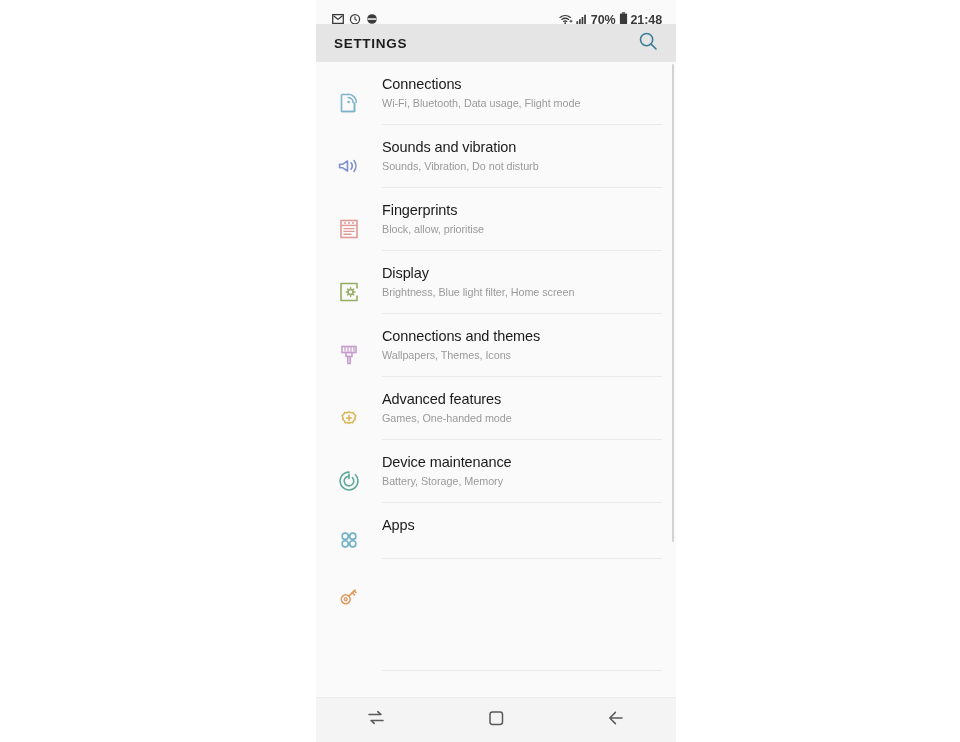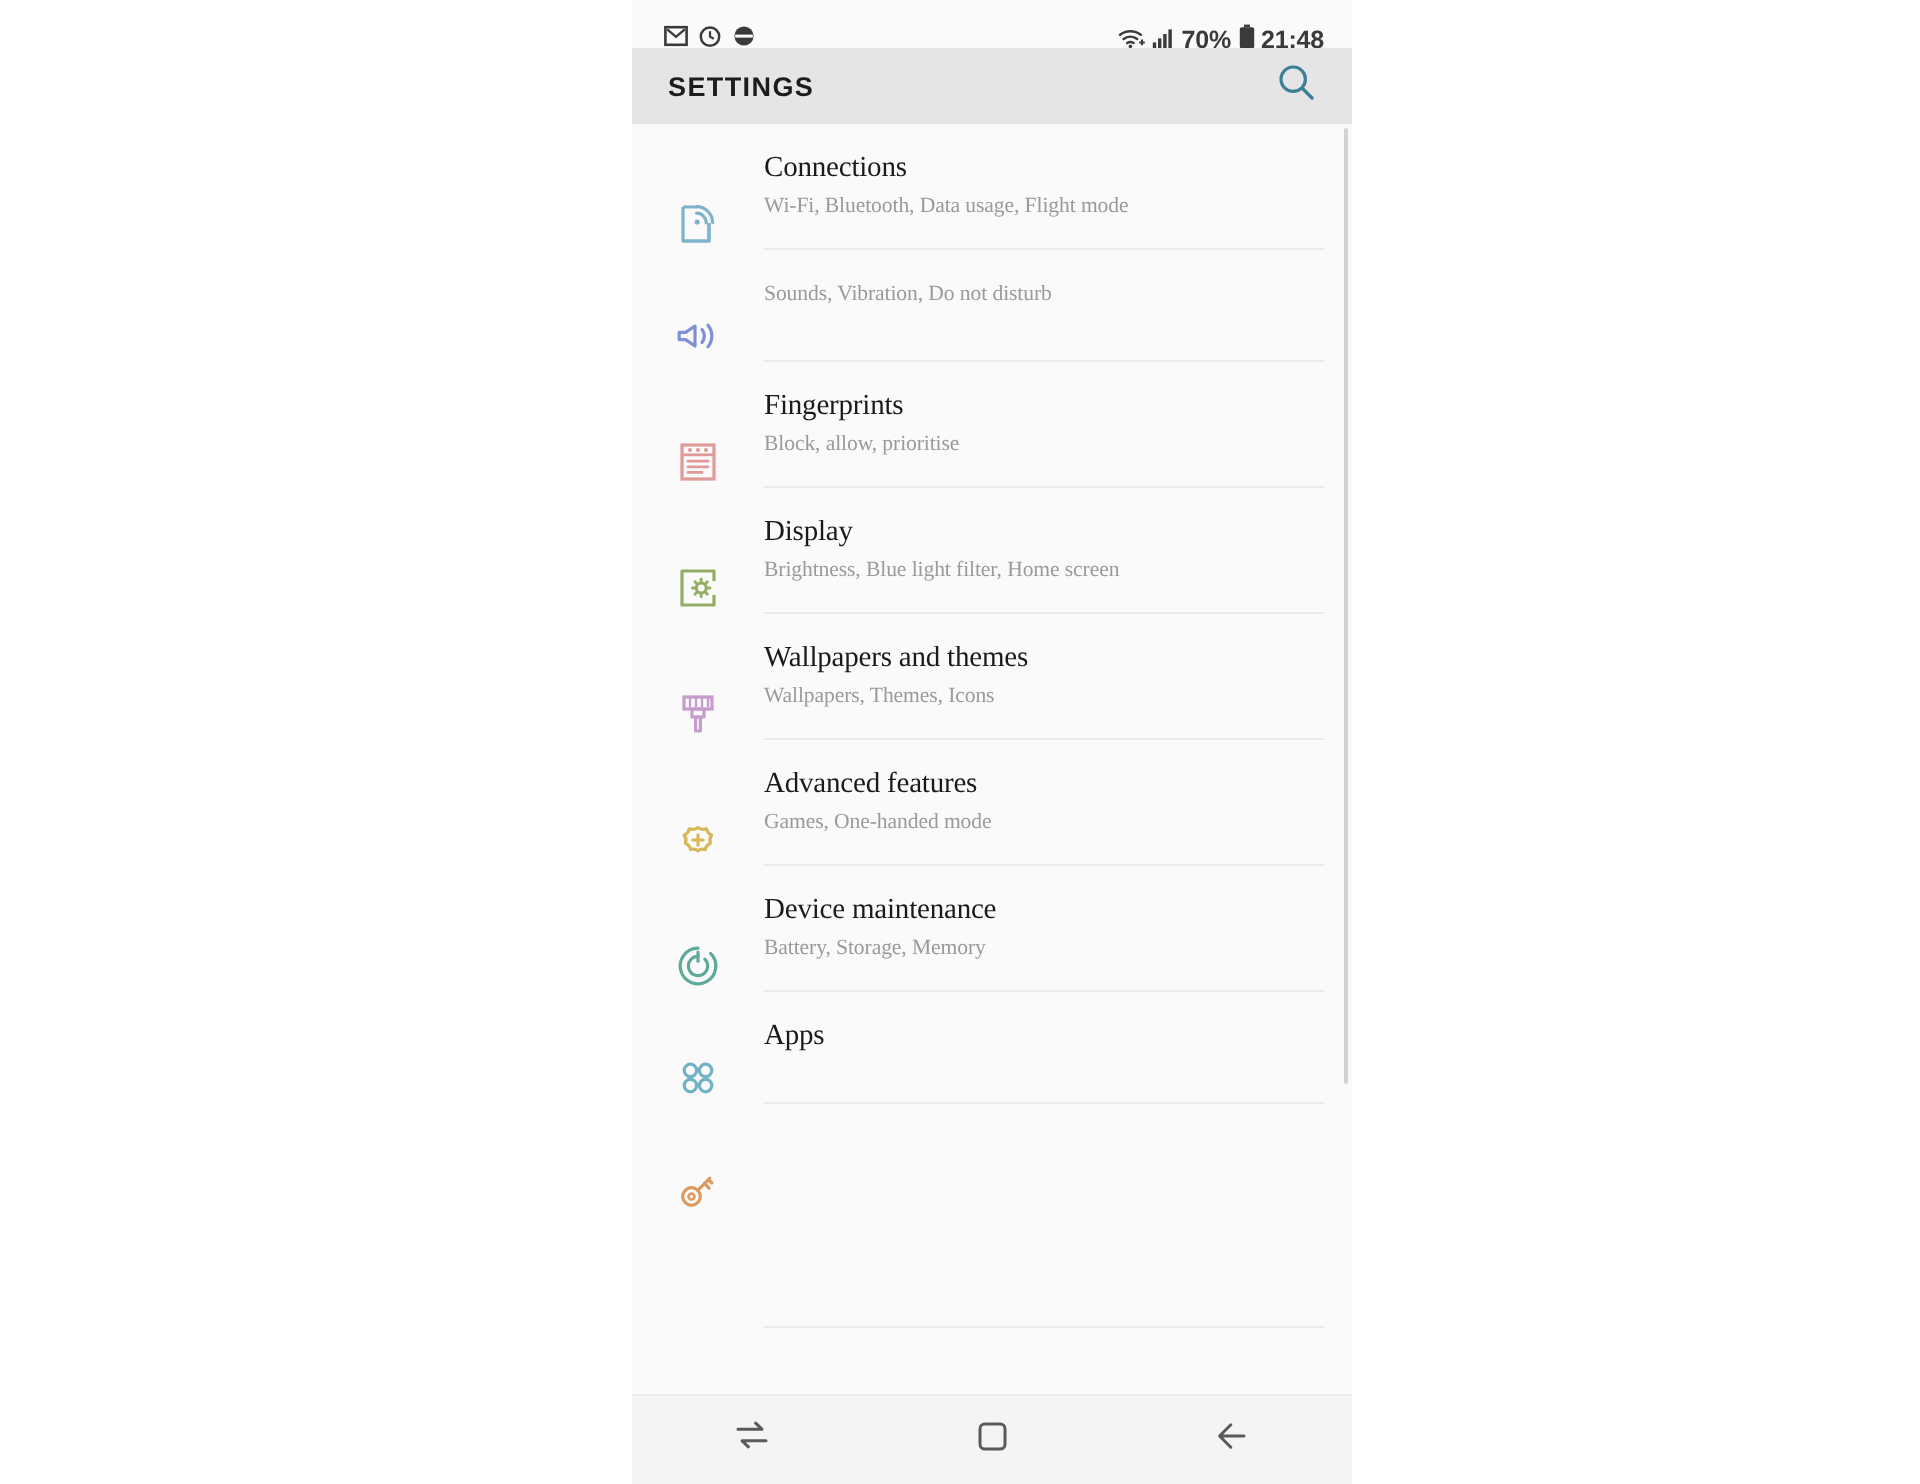--- a/index.html
+++ b/index.html
@@ -79,26 +79,25 @@
   #list {
     flex: 1 1 auto;
     background: #fafafa;
     position: relative;
     overflow: hidden;
   }
   #list-inner { position: relative; }
 
   .row {
     display: flex;
-    align-items: flex-end;
+    align-items: center;
     padding: 0 14px 0 0;
     position: relative;
     cursor: pointer;
     min-height: 56px;
-    font-family: Liberation Serif, serif;
   }
   .row .icon-cell {
     flex: 0 0 66px;
     display: flex;
     align-items: center;
     justify-content: center;
     padding-top: 18px;
     box-sizing: border-box;
   }
   .row .txt-cell {
@@ -245,20 +244,21 @@
 
       <div class="row">
         <div class="icon-cell">
           <svg width="26" height="26" viewBox="0 0 26 26">
             <path d="M11.5 8 L6.8 11.2 H3.6 v3.6 h3.2 L11.5 18 Z" fill="none" stroke="#7f8fd4" stroke-width="1.6" stroke-linejoin="round"></path>
             <path d="M15 9.8 a5 5 0 0 1 0 6.4" fill="none" stroke="#7f8fd4" stroke-width="1.6" stroke-linecap="round"></path>
             <path d="M18 7.6 a8.6 8.6 0 0 1 0 10.8" fill="none" stroke="#7f8fd4" stroke-width="1.6" stroke-linecap="round"></path>
           </svg>
         </div>
         <div class="txt-cell">
+          <div class="title">Sounds and vibration</div>
           <div class="sub">Sounds, Vibration, Do not disturb</div>
         </div>
       </div>
 
       <div class="row">
         <div class="icon-cell">
           <svg width="26" height="26" viewBox="0 0 26 26">
             <rect x="5" y="4.5" width="16" height="17" fill="none" stroke="#e09a97" stroke-width="1.6"></rect>
             <path d="M5 9.4 h16" stroke="#e09a97" stroke-width="1.4"></path>
             <circle cx="9" cy="7" r="1" fill="#e09a97"></circle>
@@ -292,21 +292,21 @@
       <div class="row">
         <div class="icon-cell">
           <svg width="26" height="26" viewBox="0 0 26 26">
             <rect x="6" y="4.5" width="14" height="6" fill="none" stroke="#c69ccc" stroke-width="1.6"></rect>
             <path d="M9 4.8 v4.8 M12 4.8 v4.8 M15 4.8 v4.8 M18 4.8 v4.8" stroke="#c69ccc" stroke-width="1.2"></path>
             <path d="M10 10.5 h6 v4 h-6 Z" fill="none" stroke="#c69ccc" stroke-width="1.6" stroke-linejoin="round"></path>
             <path d="M11.8 14.5 h2.4 v7 h-2.4 Z" fill="none" stroke="#c69ccc" stroke-width="1.6" stroke-linejoin="round"></path>
           </svg>
         </div>
         <div class="txt-cell">
-          <div class="title">Wallpapers and themes</div>
+          <div class="title">Connections and themes</div>
           <div class="sub">Wallpapers, Themes, Icons</div>
         </div>
       </div>
 
       <div class="row">
         <div class="icon-cell">
           <svg width="26" height="26" viewBox="0 0 26 26">
             <path d="M13 3.6
                      q2.1 1.4 4.2 0.6 q0.6 2.2 2.6 3.2 q-1.4 1.9 -0.6 4
                      q-2.1 0.9 -2.6 3.2 q-2.1 -0.8 -3.6 0.6

